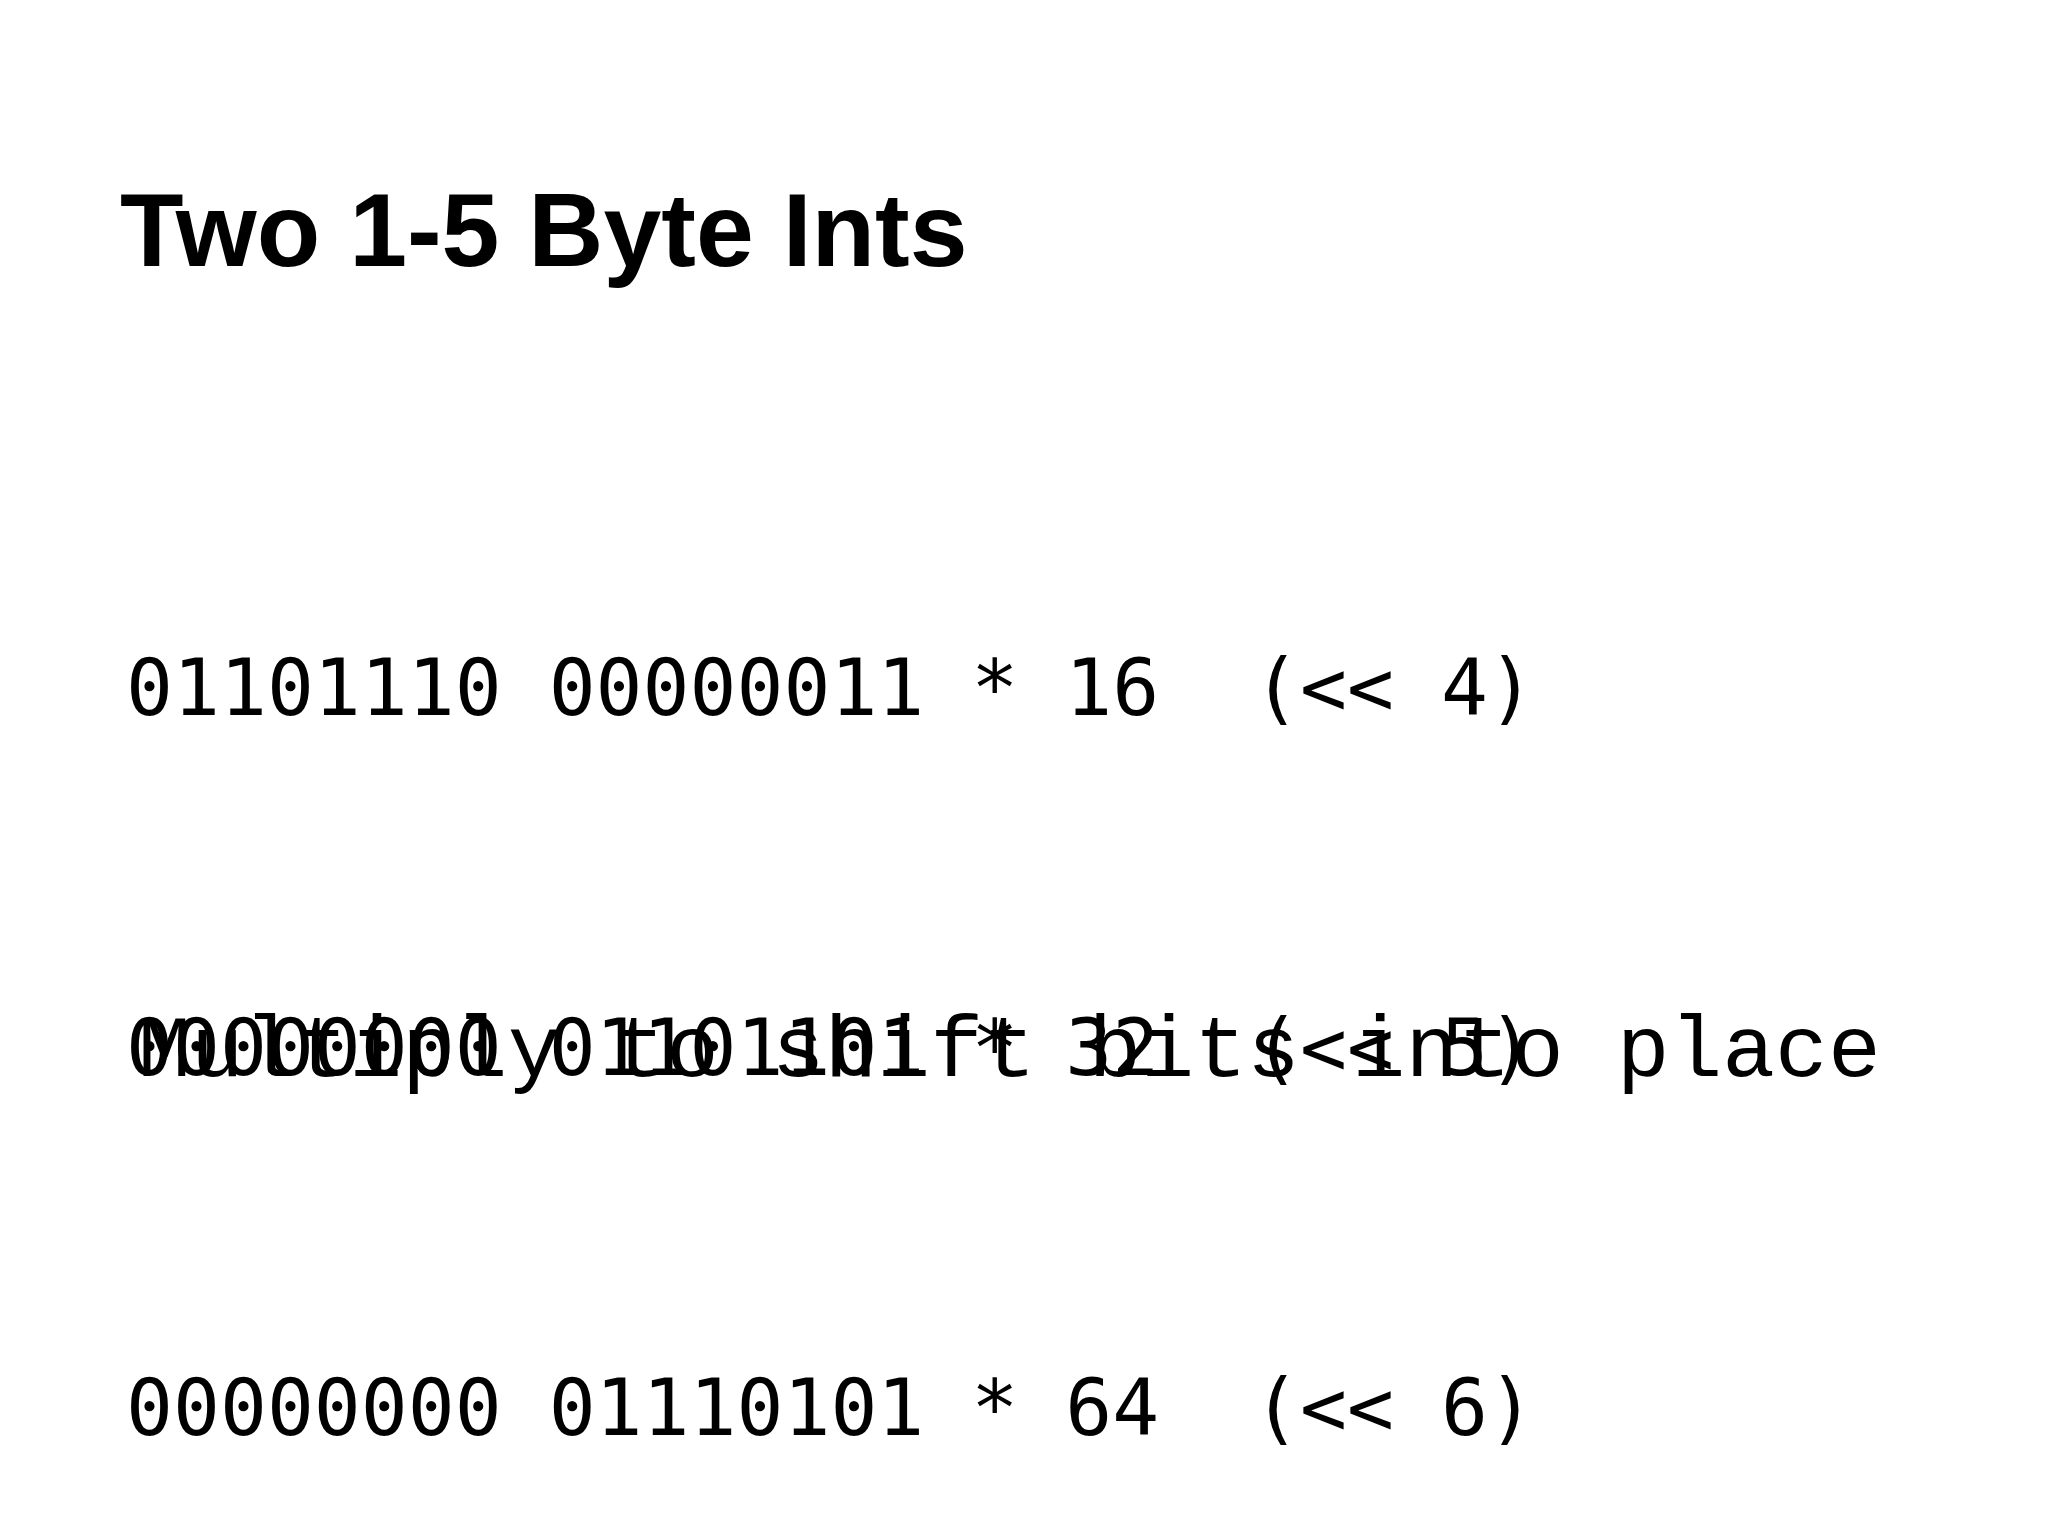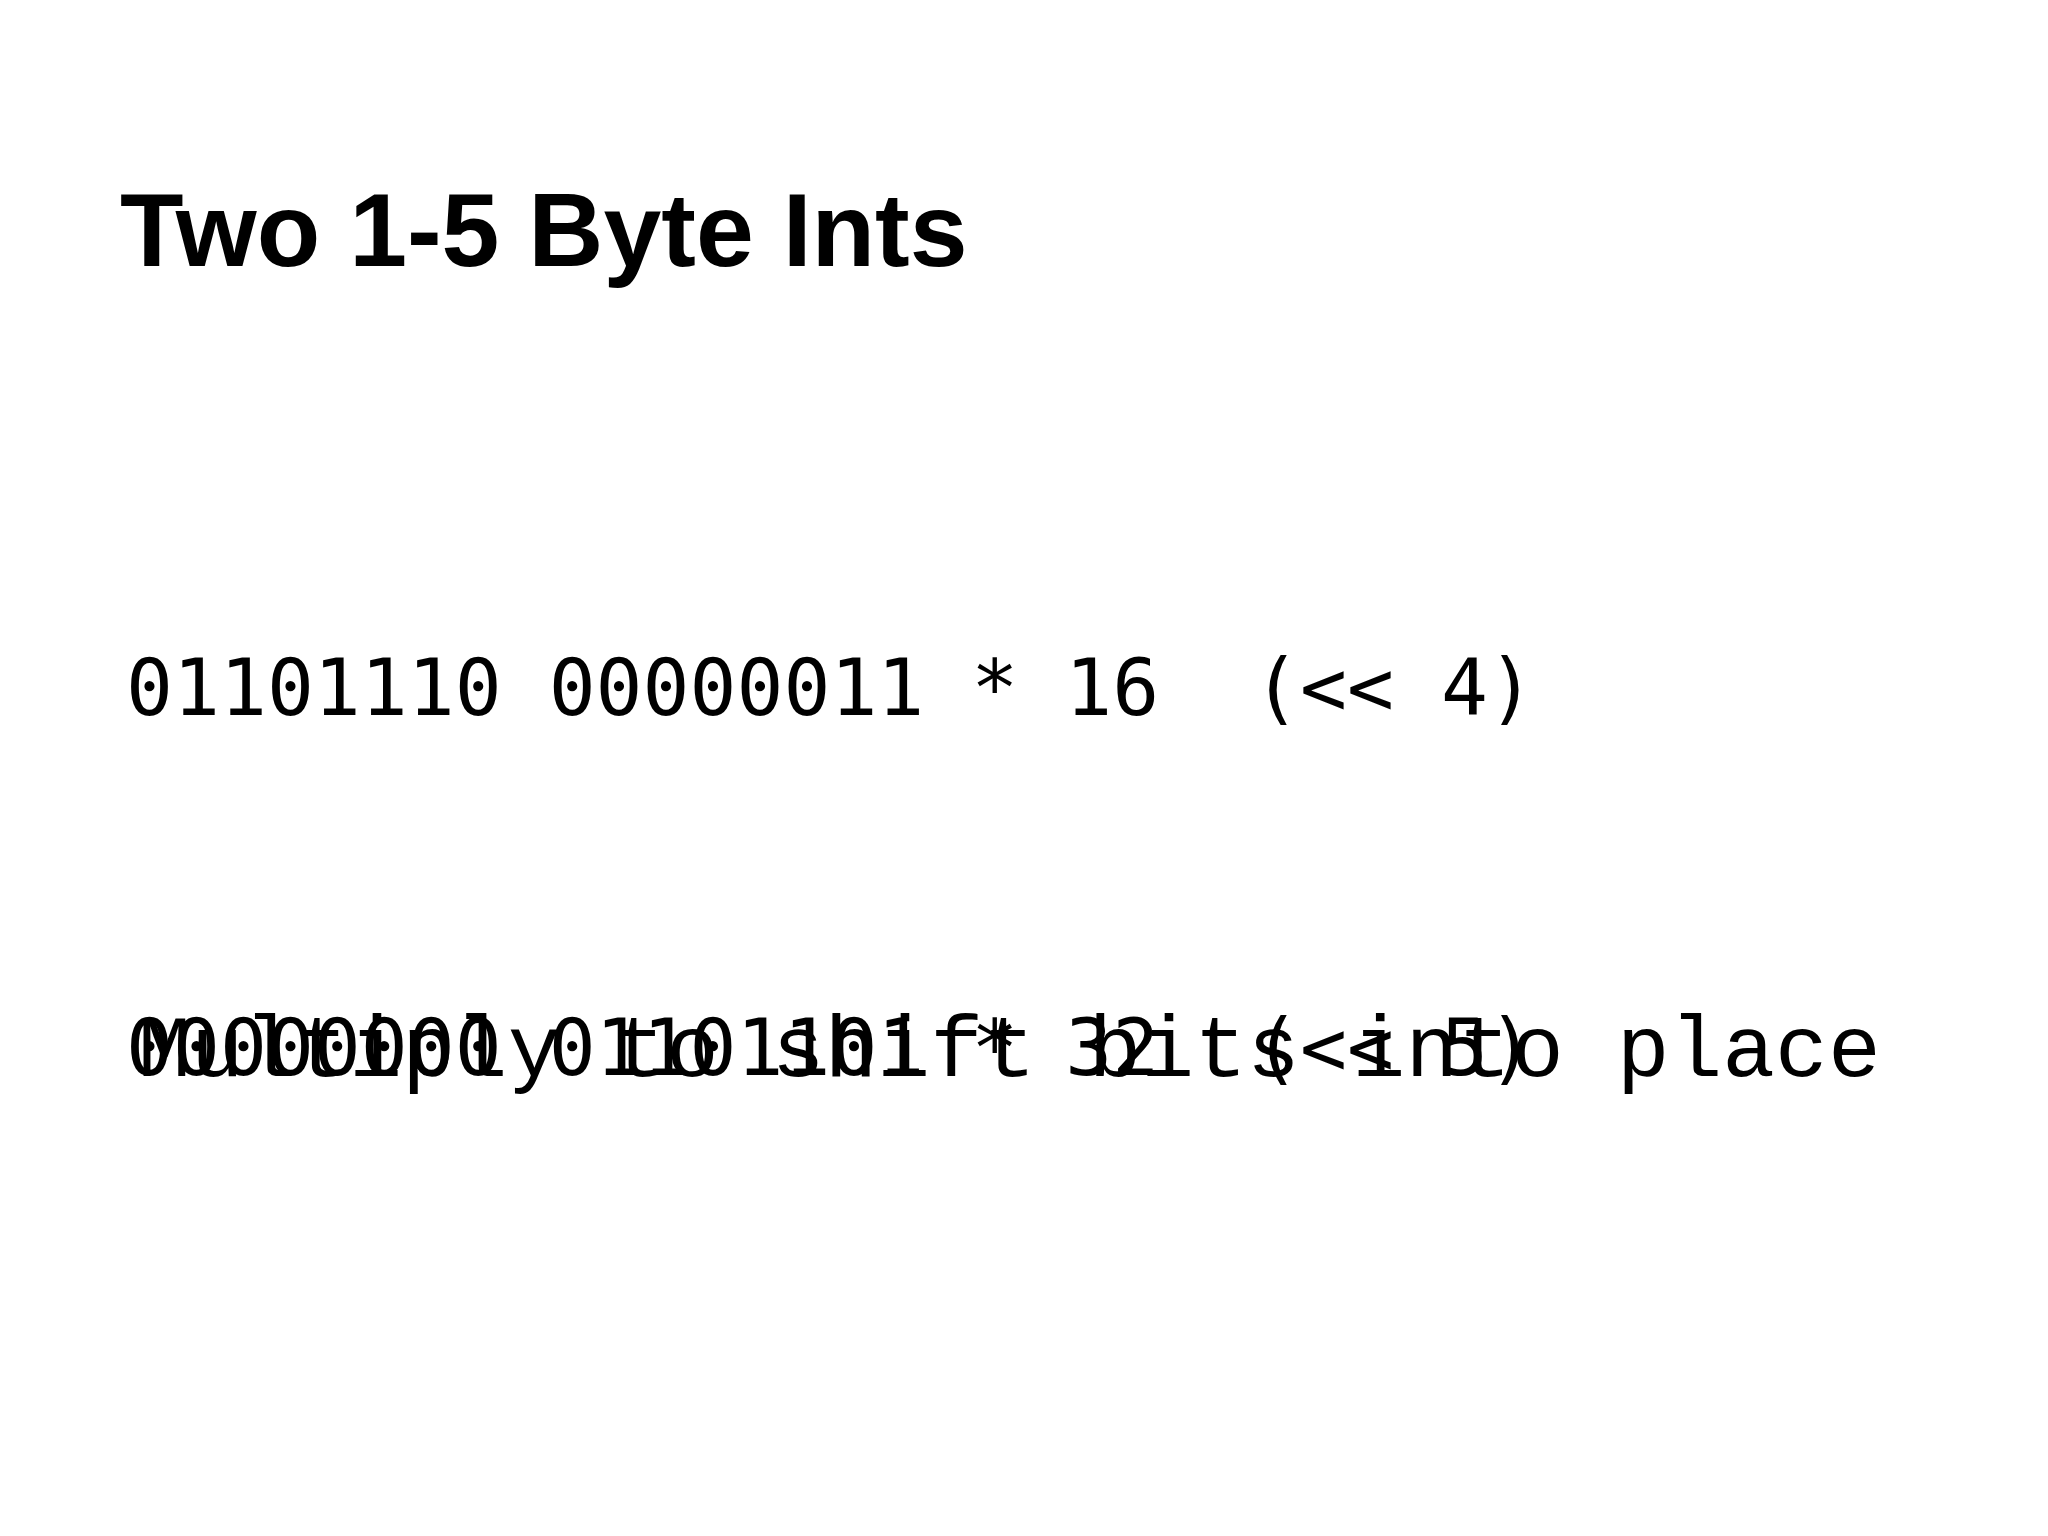--- a/index.html
+++ b/index.html
@@ -61,18 +61,19 @@
 </head>
 <body>
 
 <div class="slide">
 
   <h1 class="slide-title">Two 1-5 Byte Ints</h1>
 
   <div class="code-block">
     <div class="code-line">01101110 00000011 * 16  (&lt;&lt; 4)</div>
     <div class="code-line">00000000 01101101 * 32  (&lt;&lt; 5)</div>
+    <div class="code-line">00000000 01110101 * 64  (&lt;&lt; 6)</div>
     
   </div>
 
   <p class="caption">Multiply to shift bits into place</p>
 
 </div>
 
 </body></html>

